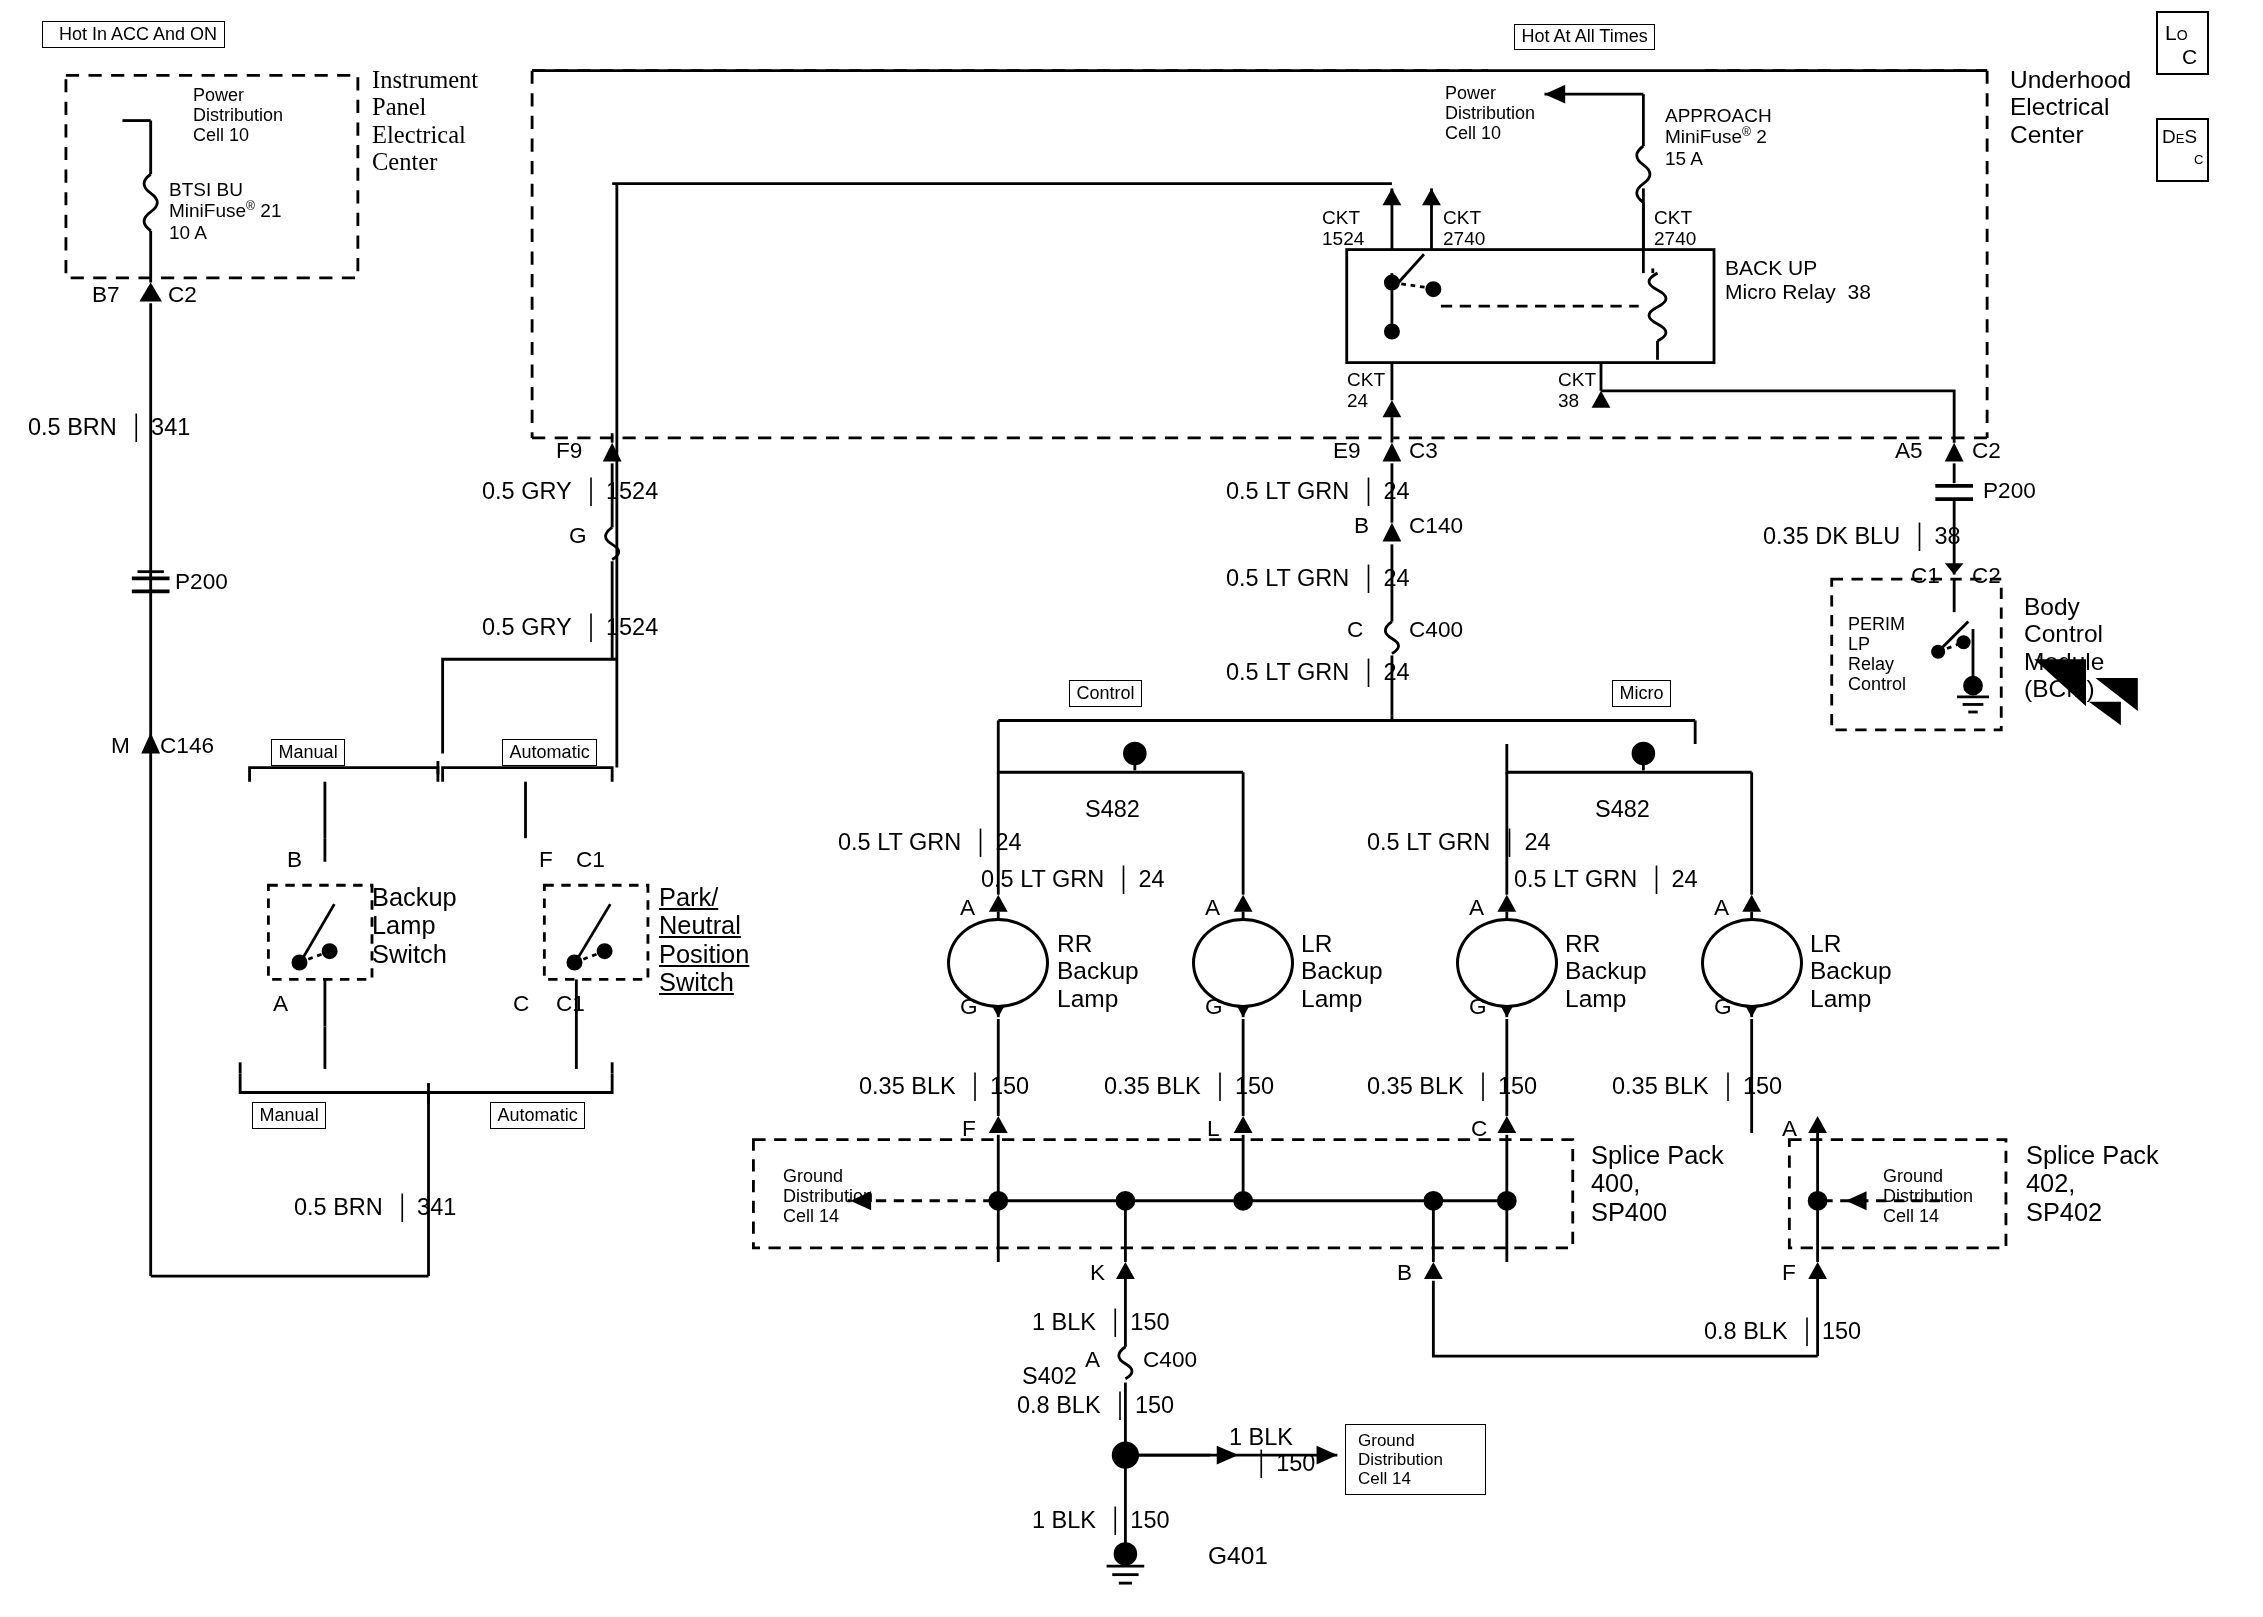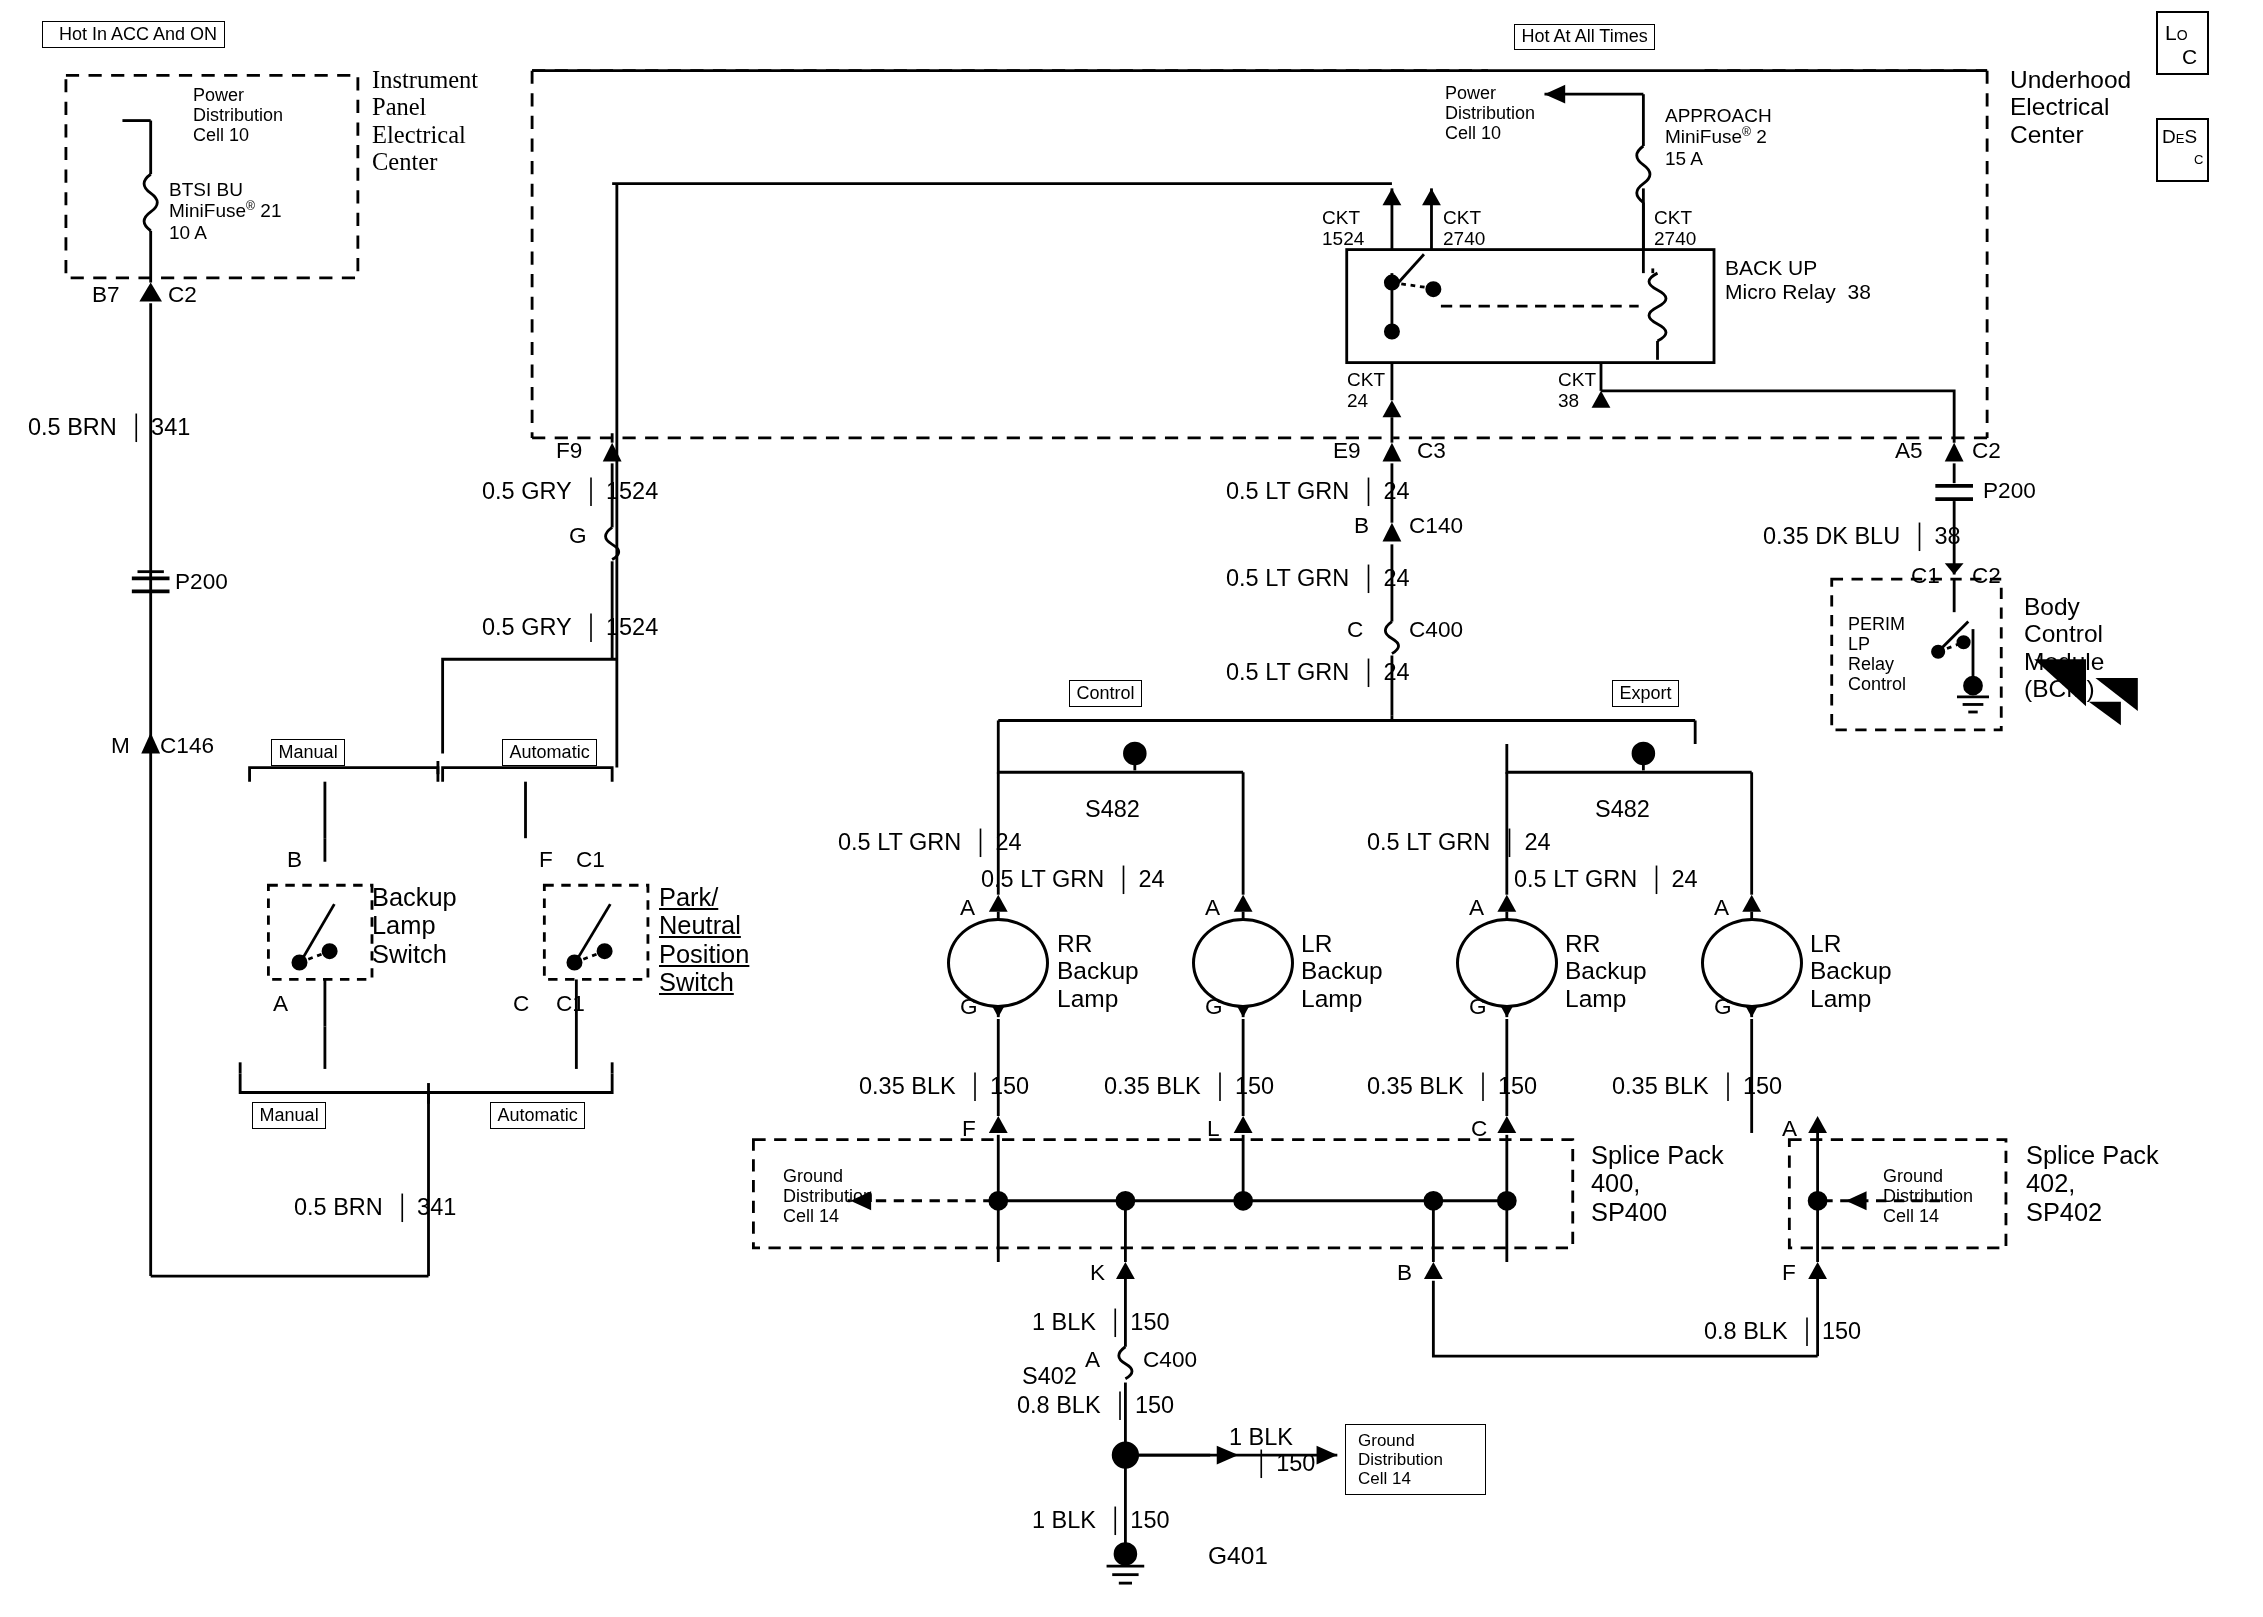--- a/index.html
+++ b/index.html
@@ -284,21 +284,21 @@
   <div class="t md" style="left:1725px;top:256px;font-size:21px;">BACK UP<br>Micro Relay&nbsp; 38</div>
 
   <div class="t sm" style="left:1848px;top:593px;font-size:18px;margin-top:21px;">PERIM<br>LP<br>Relay<br>Control</div>
   <div class="t md" style="left:2024px;top:593px;font-size:24.5px;">Body<br>Control<br>Module<br>(BCM)</div>
 
   <div class="t md" style="left:92px;top:282px;font-size:22.6px;">B7</div>
   <div class="t md" style="left:168px;top:282px;font-size:22.6px;">C2</div>
   <div class="t md" style="left:556px;top:438px;font-size:22.6px;">F9</div>
   <div class="t md" style="left:569px;top:523px;font-size:22.6px;">G</div>
   <div class="t md" style="left:1333px;top:438px;font-size:22.6px;">E9</div>
-  <div class="t md" style="left:1409px;top:438px;font-size:22.6px;margin-left:8px;">C3</div>
+  <div class="t md" style="left:1409px;top:438px;font-size:22.6px;">C3</div>
   <div class="t md" style="left:1354px;top:513px;font-size:22.6px;">B</div>
   <div class="t md" style="left:1409px;top:513px;font-size:22.6px;">C140</div>
   <div class="t md" style="left:1347px;top:617px;font-size:22.6px;">C</div>
   <div class="t md" style="left:1409px;top:617px;font-size:22.6px;">C400</div>
   <div class="t md" style="left:1895px;top:438px;font-size:22.6px;">A5</div>
   <div class="t md" style="left:1972px;top:438px;font-size:22.6px;">C2</div>
   <div class="t md" style="left:1983px;top:478px;font-size:22.6px;">P200</div>
   <div class="t md" style="left:175px;top:569px;font-size:22.6px;">P200</div>
   <div class="t md" style="left:111px;top:733px;font-size:22.6px;">M</div>
   <div class="t md" style="left:160px;top:733px;font-size:22.6px;">C146</div>
@@ -340,21 +340,21 @@
   <div class="t md" style="left:273px;top:991px;font-size:22.6px;">A</div>
   <div class="t md" style="left:539px;top:847px;font-size:22.6px;">F</div>
   <div class="t md" style="left:576px;top:847px;font-size:22.6px;">C1</div>
   <div class="t md" style="left:513px;top:991px;font-size:22.6px;">C</div>
   <div class="t md" style="left:556px;top:991px;font-size:22.6px;">C1</div>
 
   <div class="t" style="left:372px;top:883px;font-size:25.4px;">Backup<br>Lamp<br>Switch</div>
   <div class="t" style="left:659px;top:883px;font-size:25.4px;text-decoration:underline;">Park/<br>Neutral<br>Position<br>Switch</div>
 
   <div class="lbl" style="left:1069px;top:680px;">Control</div>
-  <div class="lbl" style="left:1612px;top:680px;">Export</div>
+  <div class="lbl" style="left:1612px;top:680px;">Micro</div>
 
   <div class="t md" style="left:1085px;top:796px;font-size:23.5px;">S482</div>
   <div class="t md" style="left:1595px;top:796px;font-size:23.5px;">S482</div>
 
   <div class="circ" style="left:947px;top:918px;width:102px;height:90px;"></div>
   <div class="circ" style="left:1192px;top:918px;width:102px;height:90px;"></div>
   <div class="circ" style="left:1456px;top:918px;width:102px;height:90px;"></div>
   <div class="circ" style="left:1701px;top:918px;width:102px;height:90px;"></div>
 
   <div class="t md" style="left:960px;top:895px;font-size:22.6px;">A</div>

